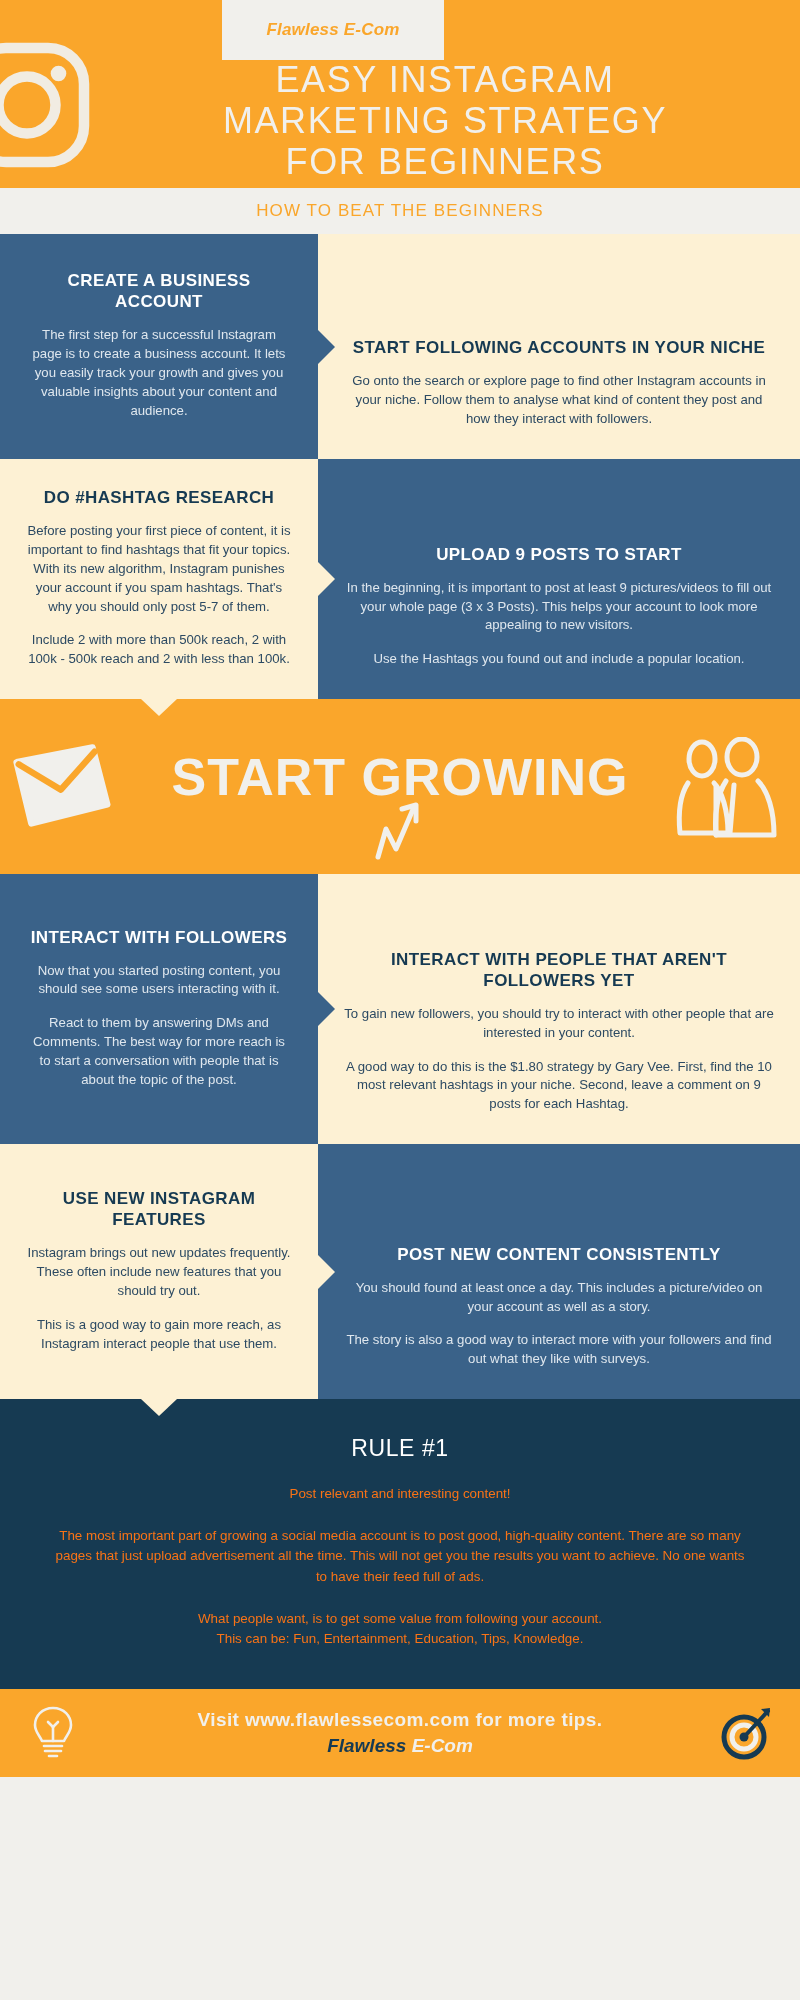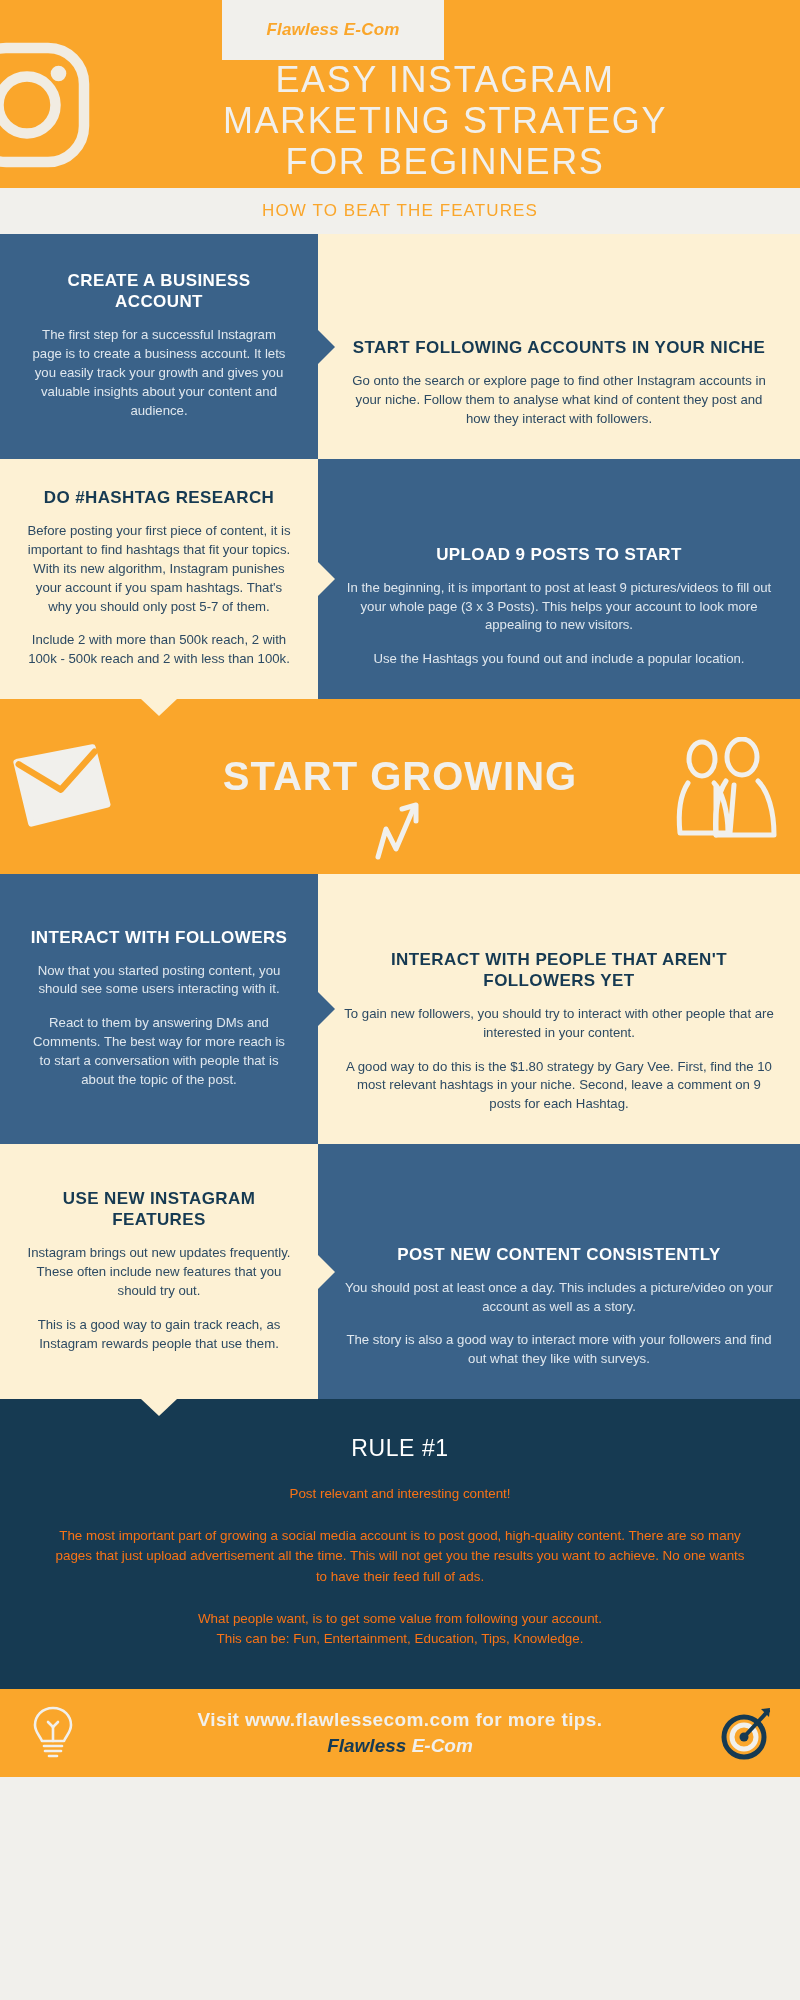--- a/index.html
+++ b/index.html
@@ -135,21 +135,21 @@
   .banner {
     position: relative;
     background: #faa62b;
     height: 175px;
     display: flex;
     align-items: center;
     justify-content: center;
   }
   .banner-title {
     color: #f1f0ec;
-    font-size: 40px;
+    font-size: 52px;
     font-weight: bold;
     letter-spacing: 1px;
     position: relative;
     top: -10px;
   }
   .banner .icon-env { position: absolute; left: 8px; top: 40px; width: 110px; height: 95px; }
   .icon-arrow { position: absolute; left: 370px; top: 100px; width: 70px; height: 65px; }
   .banner .icon-people { position: absolute; right: 10px; top: 38px; width: 120px; height: 110px; }
 
   
@@ -212,21 +212,21 @@
     </div>
 
     <div class="header-title">
       <div>EASY INSTAGRAM</div>
       <div>MARKETING STRATEGY</div>
       <div>FOR BEGINNERS</div>
     </div>
   </div>
 
   <div class="subbar">
-    <span class="subbar-text">HOW TO BEAT THE FEATURES</span>
+    <span class="subbar-text">HOW TO BEAT THE BEGINNERS</span>
   </div>
 
   <div class="row">
     <div class="cell left blue" style="min-height:225px">
       <h3>CREATE A BUSINESS ACCOUNT</h3>
       <p>The first step for a successful Instagram page is to create a business account. It lets you easily track your growth and gives you valuable insights about your content and audience.</p>
       <span class="chev chev-r-blue"></span>
     </div>
     <div class="cell right cream" style="min-height:225px">
       <h3>START FOLLOWING ACCOUNTS IN YOUR NICHE</h3>
@@ -287,27 +287,27 @@
       <h3>INTERACT WITH PEOPLE THAT AREN'T FOLLOWERS YET</h3>
       <p>To gain new followers, you should try to interact with other people that are interested in your content.</p>
       <p>A good way to do this is the $1.80 strategy by Gary Vee. First, find the 10 most relevant hashtags in your niche. Second, leave a comment on 9 posts for each Hashtag.</p>
     </div>
   </div>
 
   <div class="row">
     <div class="cell left cream" style="min-height:255px">
       <h3>USE NEW INSTAGRAM FEATURES</h3>
       <p>Instagram brings out new updates frequently. These often include new features that you should try out.</p>
-      <p>This is a good way to gain track reach, as Instagram rewards people that use them.</p>
+      <p>This is a good way to gain more reach, as Instagram interact people that use them.</p>
       <span class="chev chev-l-cream"></span>
       <span class="chev chev-down-cream"></span>
     </div>
     <div class="cell right blue" style="min-height:255px">
       <h3>POST NEW CONTENT CONSISTENTLY</h3>
-      <p>You should post at least once a day. This includes a picture/video on your account as well as a story.</p>
+      <p>You should found at least once a day. This includes a picture/video on your account as well as a story.</p>
       <p>The story is also a good way to interact more with your followers and find out what they like with surveys.</p>
     </div>
   </div>
 
   <div class="rule">
     <h2>RULE #1</h2>
     <p>Post relevant and interesting content!</p>
     <p>The most important part of growing a social media account is to post good, high-quality content. There are so many pages that just upload advertisement all the time. This will not get you the results you want to achieve. No one wants to have their feed full of ads.</p>
     <p style="white-space:pre-line">What people want, is to get some value from following your account.
 This can be:  Fun, Entertainment, Education, Tips, Knowledge.</p>

